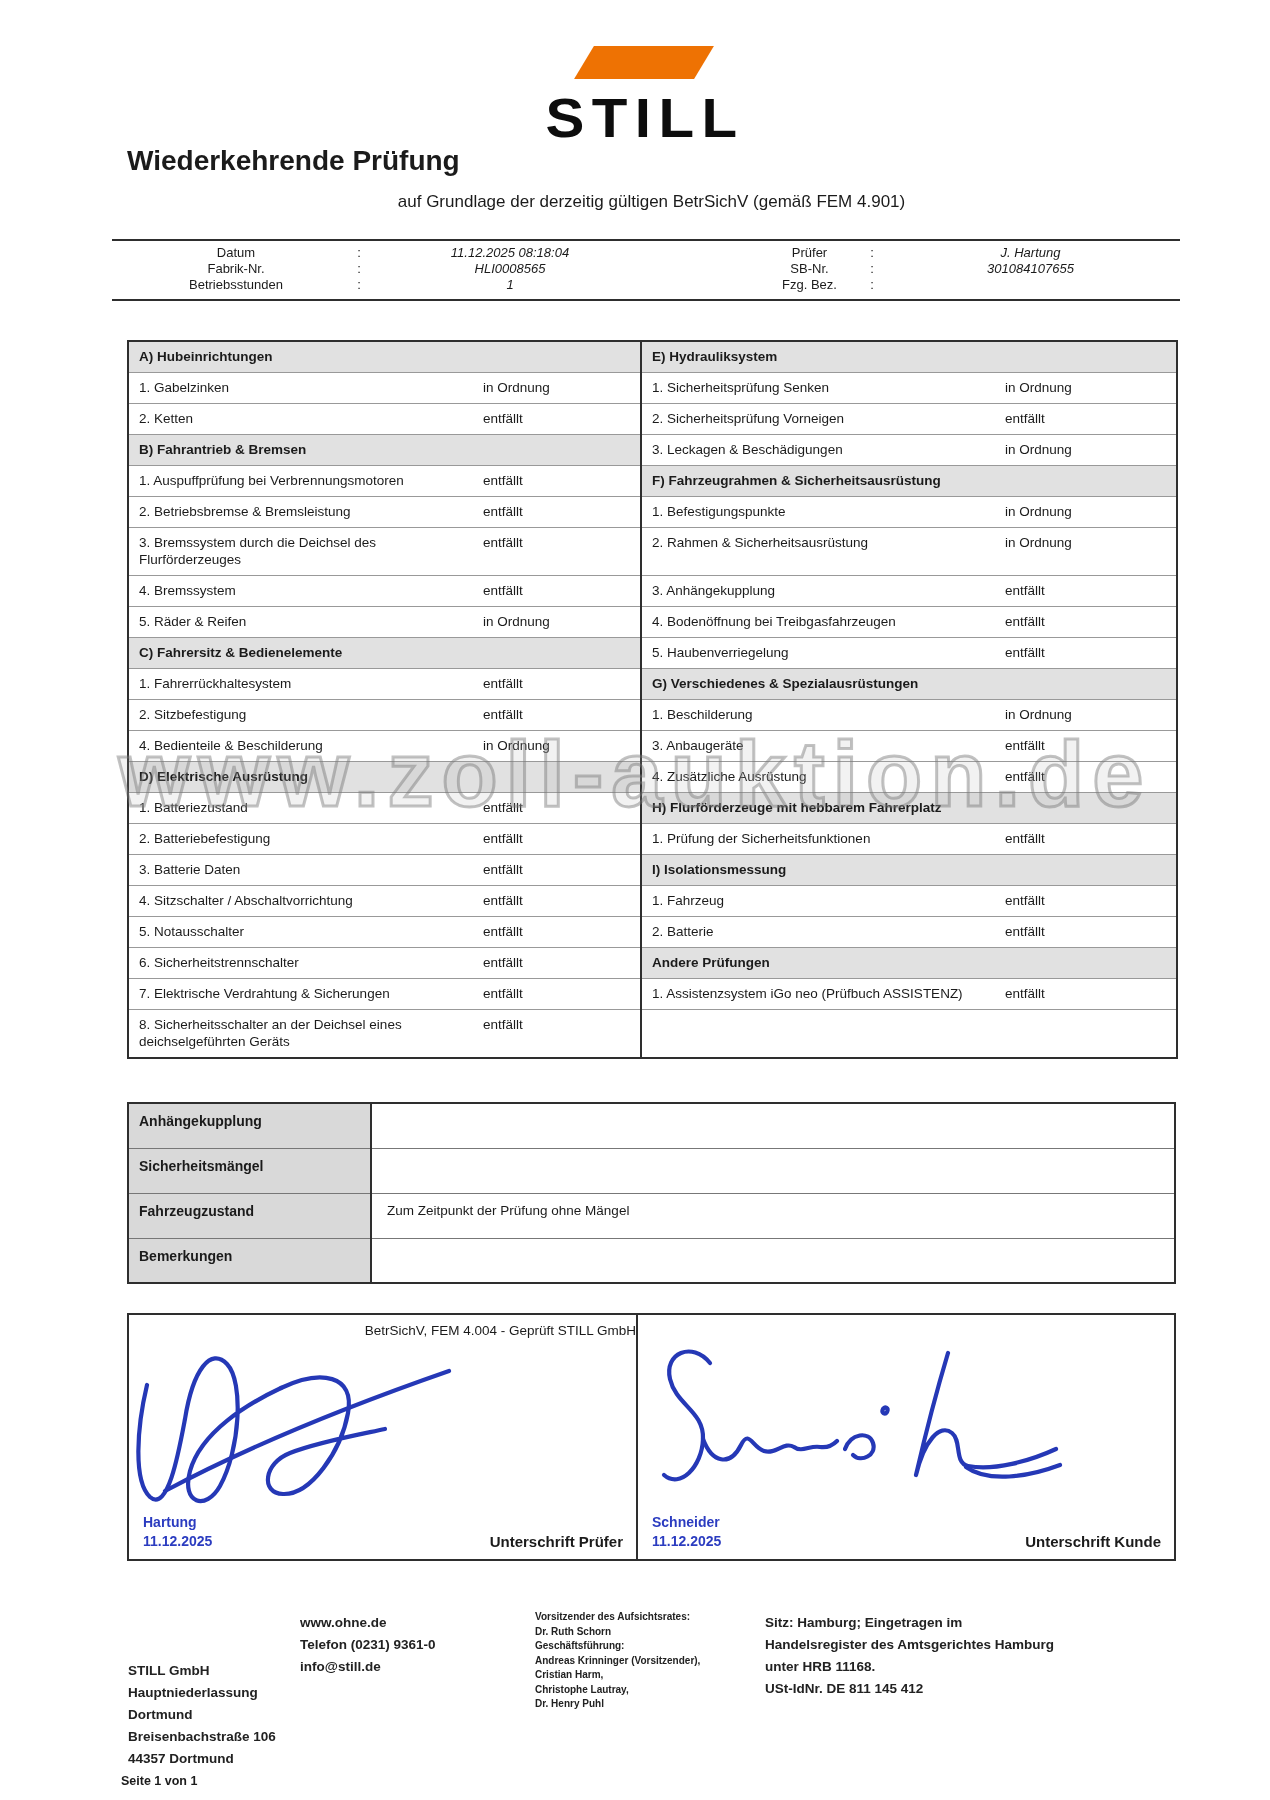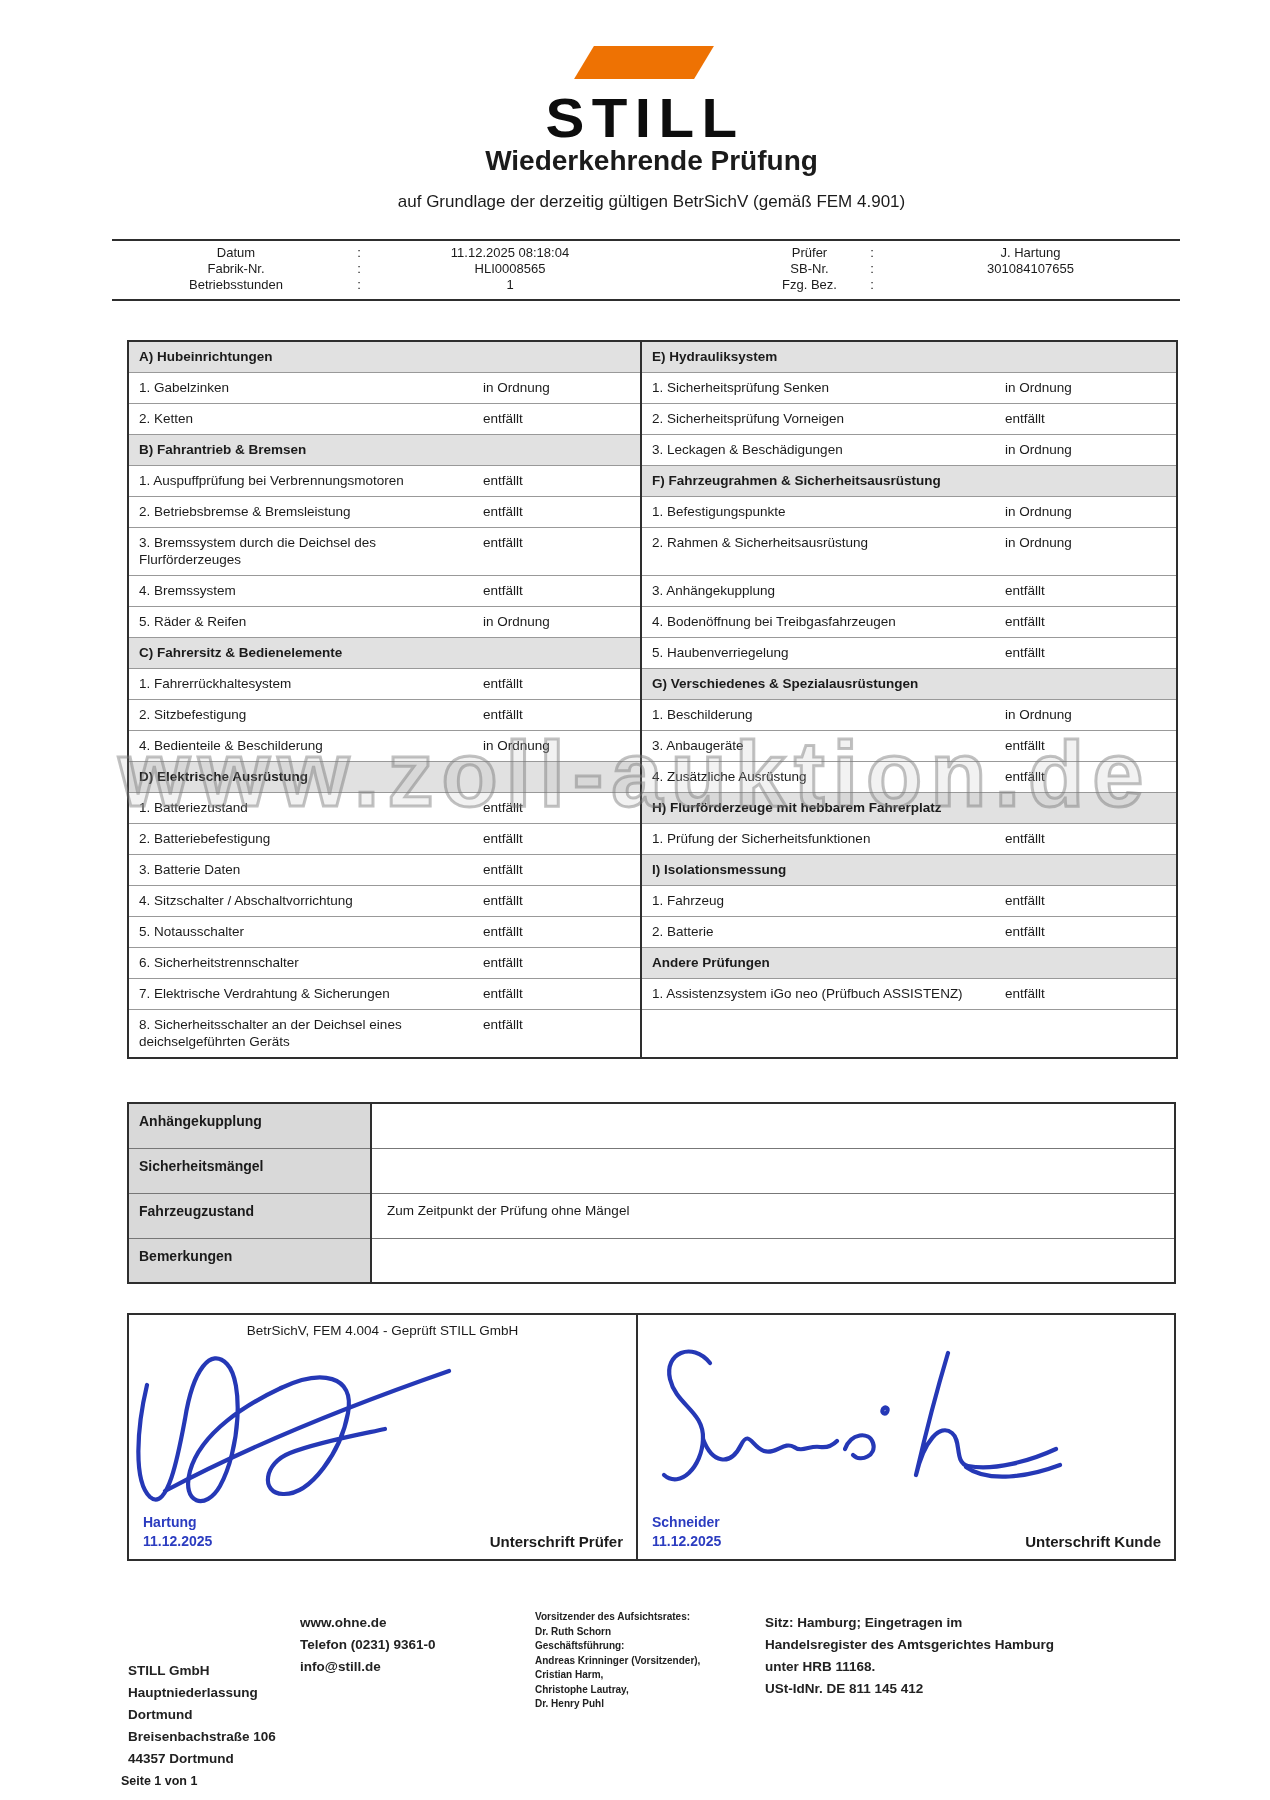--- a/index.html
+++ b/index.html
@@ -7,36 +7,36 @@
   body { font-family:"Liberation Sans","DejaVu Sans",sans-serif; color:#1b1b1b; position:relative; overflow:hidden; }
 
   
   .logo-flag { position:absolute; left:584px; top:46px; width:120px; height:33px;
                background:#ee7203; transform:skewX(-31deg); }
   .logo-word { position:absolute; top:86px; left:395px; width:500px; text-align:center;
                font-size:55px; font-weight:bold; letter-spacing:7px; color:#0d0d0d;
                transform:scaleX(1.06); transform-origin:center; }
 
   
-  .doc-title { position:absolute; top:145px; left:127px; width:1049px; text-align:center;
+  .doc-title { position:absolute; top:145px; left:127px; width:1049px; 
                font-size:28px; font-weight:bold; }
   .doc-subtitle { position:absolute; top:192px; left:127px; width:1049px; text-align:center;
                font-size:17px; }
 
   
   .meta { position:absolute; top:239px; left:112px; width:1068px;
           border-top:2px solid #2e2e2e; border-bottom:2px solid #2e2e2e;
           padding:4px 0 6px 10px; display:flex; font-size:13px; line-height:16px;text-align:center; }
   .meta-left { width:530px; }
   .meta-right { margin-left:104px; flex:1; }
   .meta-row { display:flex; }
   .meta-left .m-label { width:228px; }
   .meta-right .m-label { width:107px; }
   .m-colon { width:18px; }
-  .m-value { flex:1; white-space:nowrap; }
+  .m-value { flex:1; white-space:nowrap;font-style:italic; }
 
   
   table.checklist { position:absolute; top:340px; left:127px; width:1049px;
           border-collapse:collapse; font-size:13.5px; border:2px solid #2e2e2e;
           table-layout:fixed; }
   table.checklist td { border-top:1px solid #999; padding:6px 6px 7px 10px;
           line-height:17px; vertical-align:top; overflow:hidden; }
   table.checklist tr:first-child td { border-top:none; }
   table.checklist td.st { padding-left:9px; }
   table.checklist td.lh.st, table.checklist td.lh.sec { border-right:2px solid #2e2e2e; }
@@ -49,21 +49,21 @@
           text-align:left; vertical-align:top; padding:9px 10px;
           border-right:2px solid #2e2e2e; height:45px; }
   table.summary td { font-size:13.5px; vertical-align:top; padding:9px 15px; }
   table.summary tr + tr th, table.summary tr + tr td { border-top:1px solid #777; }
 
   
   .sigbox { position:absolute; top:1313px; left:127px; width:1049px; height:248px;
           border:2px solid #2e2e2e; display:flex; }
   .sig-left { width:509px; border-right:2px solid #2e2e2e; position:relative; }
   .sig-right { flex:1; position:relative; }
-  .sig-head { position:absolute; top:8px; left:0; right:0; text-align:center; font-size:13.5px; }
+  .sig-head { position:absolute; top:8px; left:0; right:0; text-align:right; font-size:13.5px; }
   .sig-name { position:absolute; left:14px; bottom:8px; color:#2b3cc0; font-weight:bold;
           font-size:14px; line-height:19px; }
   .sig-cap { position:absolute; right:13px; bottom:9px; font-weight:bold; font-size:15px; }
   svg.sig { position:absolute; }
   .sig-left svg.sig { left:2px; top:26px; }
   .sig-right svg.sig { left:8px; top:20px; }
   .sigstroke { fill:none; stroke:#2538b6; stroke-width:4.2; stroke-linecap:round; stroke-linejoin:round; }
 
   
   .f-col { position:absolute; font-size:13.5px; font-weight:bold; line-height:22px; color:#222; }

